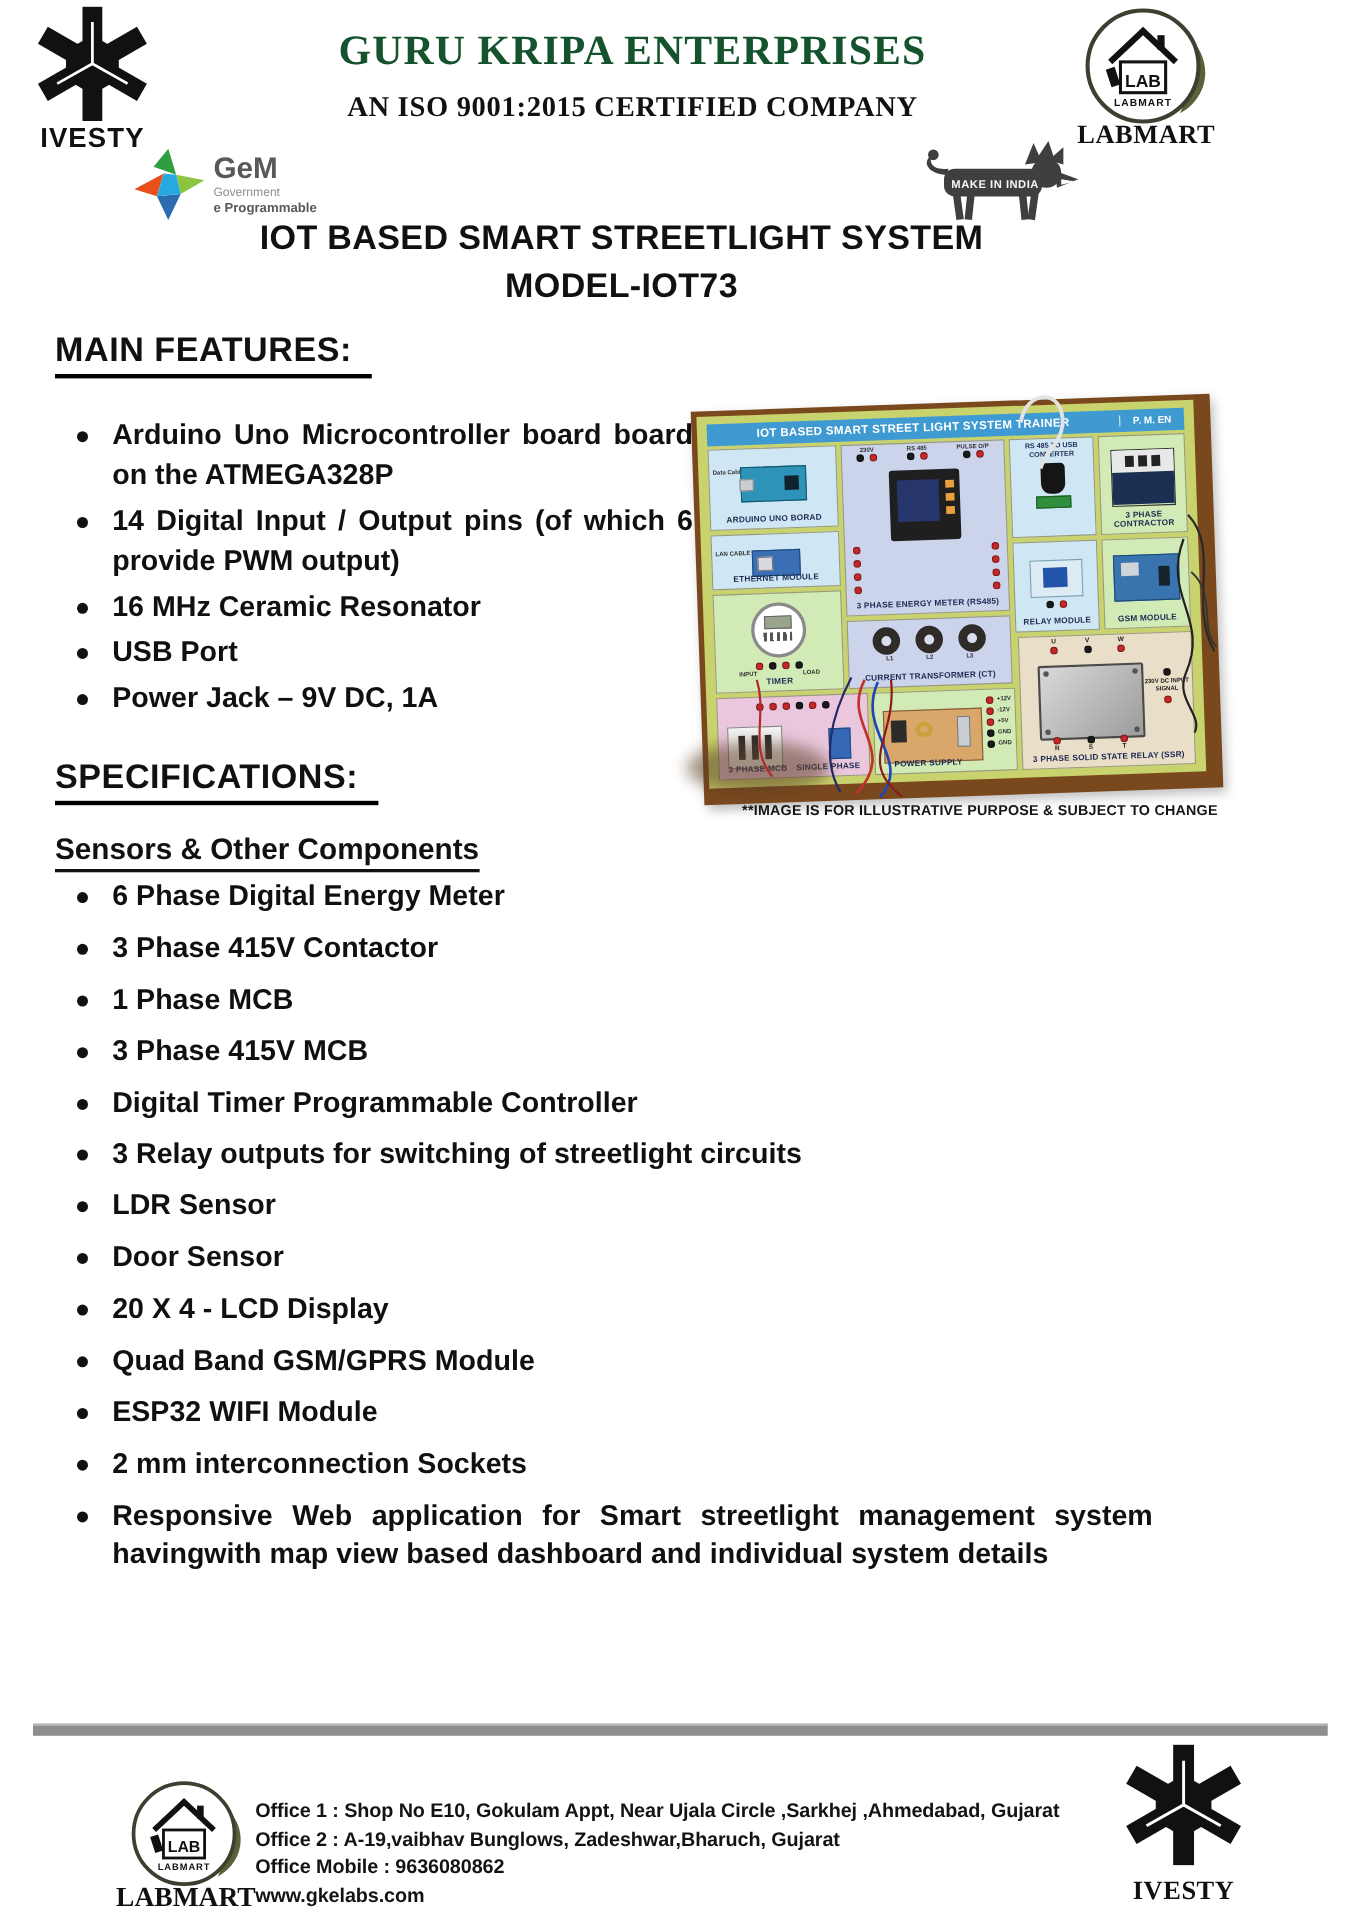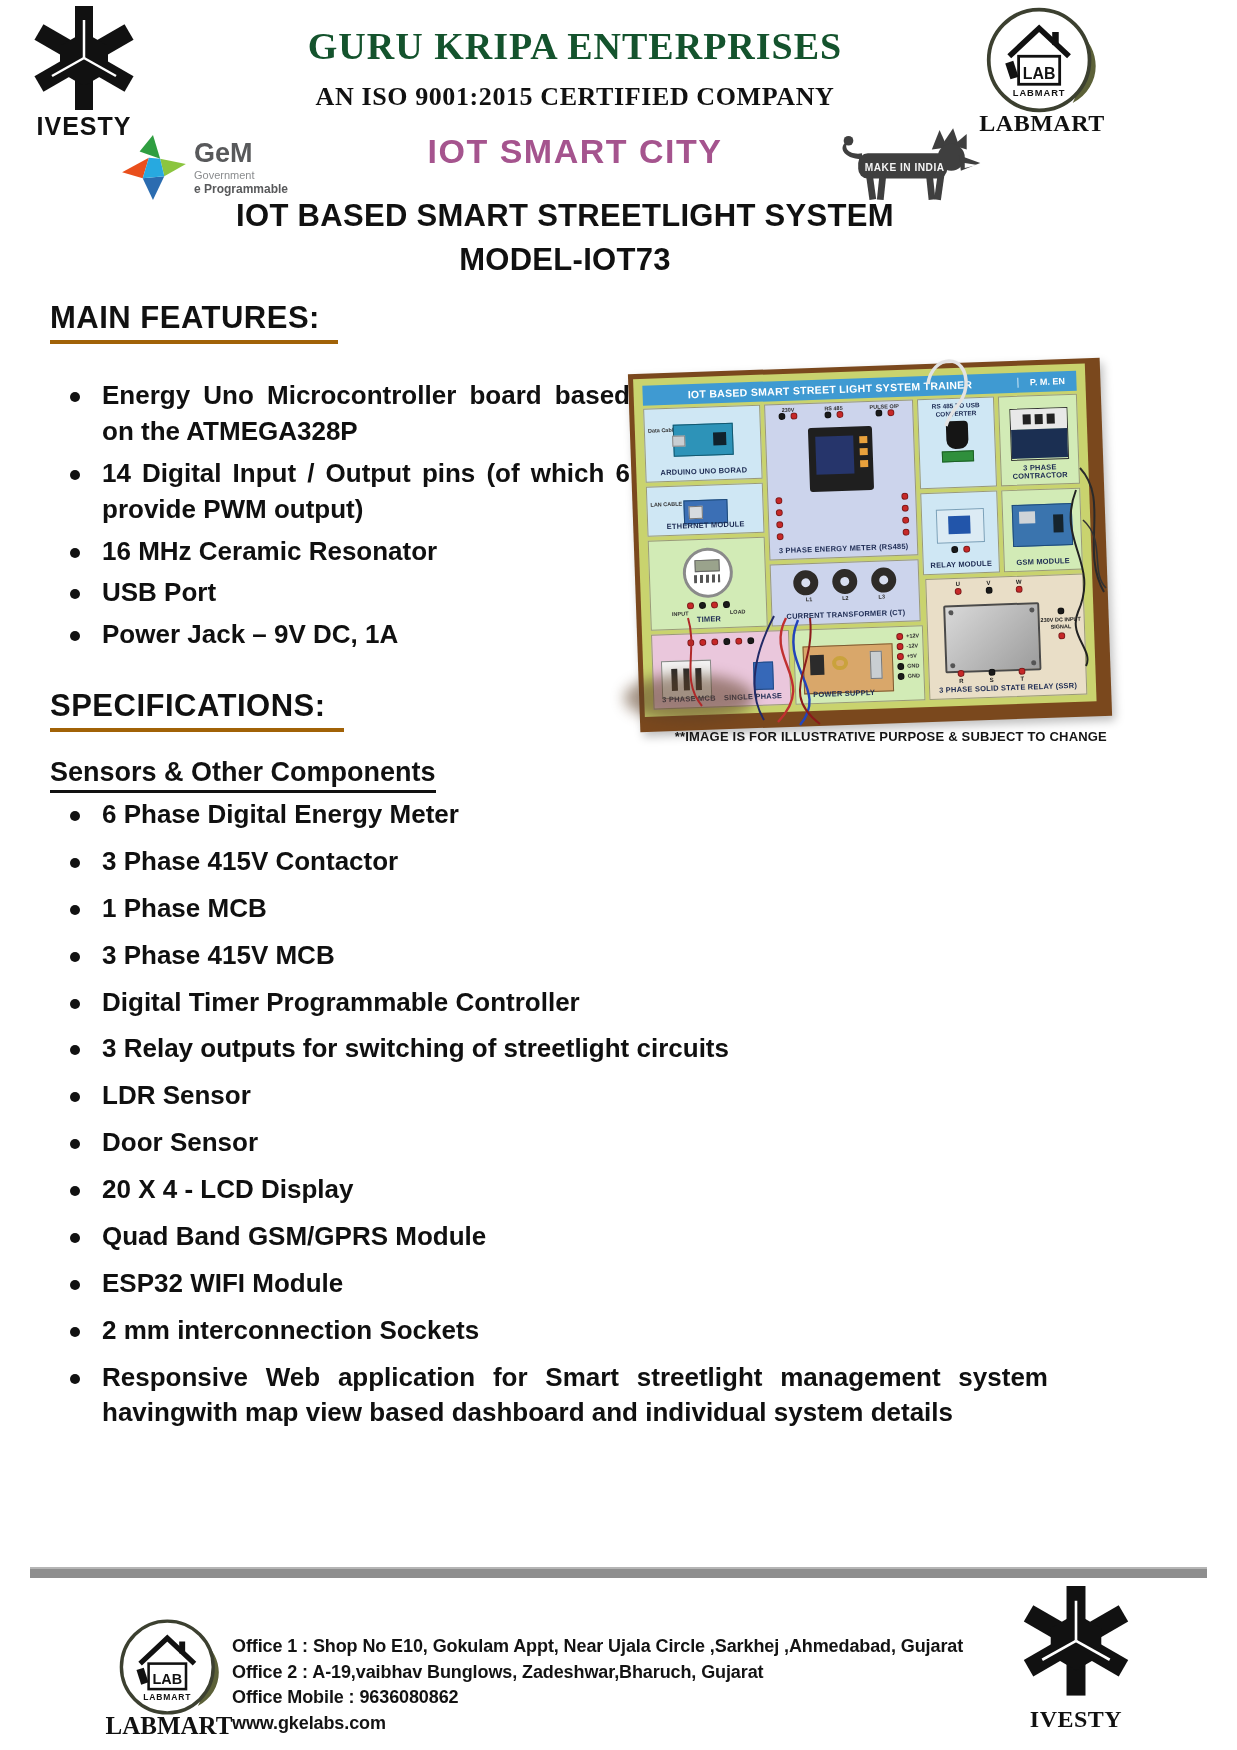--- a/index.html
+++ b/index.html
@@ -29,21 +29,21 @@
                      font-family:"Liberation Serif",serif;font-size:24px;font-weight:700;letter-spacing:0.5px;}
   .lion{position:absolute;left:833px;top:120px;width:155px;height:88px;}
 
   
   .doc-title{position:absolute;left:0;top:198px;width:1130px;text-align:center;
              font-size:31px;font-weight:800;letter-spacing:0.3px;}
   .doc-title .t2{margin-top:8px;}
 
   
   .sec-head{position:absolute;font-size:31px;font-weight:800;letter-spacing:0.5px;}
-  .sec-head span{display:inline-block;border-bottom:4px solid #a16207;padding:0 18px 4px 0;}
+  .sec-head span{display:inline-block;border-bottom:4px solid #000000;padding:0 18px 4px 0;}
   .sub-head{position:absolute;font-size:27px;font-weight:800;}
   .sub-head span{display:inline-block;border-bottom:3px solid #111;padding-bottom:2px;}
 
   
   ul.blist{list-style:none;margin:0;padding:0;}
   ul.blist li{position:relative;padding-left:44px;text-align:justify;font-weight:700;color:#101010;}
   ul.blist li::before{content:"";position:absolute;left:12px;top:14px;width:10px;height:10px;
                       border-radius:50%;background:#111;}
   .features{position:absolute;left:58px;top:378px;width:572px;}
   .features li{font-size:26px;line-height:1.38;margin-bottom:6px;}
@@ -167,21 +167,20 @@
     <div class="gem-text">
       <div class="gem-name">GeM</div>
       <div class="gem-sub1">Government</div>
       <div class="gem-sub2">e Programmable</div>
     </div>
   </div>
 
   <div class="header-center">
     <div class="company">GURU KRIPA ENTERPRISES</div>
     <div class="iso">AN ISO 9001:2015 CERTIFIED COMPANY</div>
-    <div class="smart-city">IOT SMART CITY</div>
   </div>
 
   <div class="logo-labmart-top">
     <svg viewBox="0 0 120 120" width="112" height="112">
       <path d="M98,28 C128,50 124,90 94,106 C104,86 104,52 98,28 Z" fill="#5c6138"></path>
       <circle cx="58" cy="60" r="54" fill="#fff" stroke="#3c4030" stroke-width="4"></circle>
       <rect x="72" y="30" width="7" height="14" fill="#111"></rect>
       <path d="M26,56 L58,26 L90,56" stroke="#111" stroke-width="6" fill="none"></path>
       <rect x="36" y="56" width="44" height="30" fill="#fff" stroke="#111" stroke-width="3"></rect>
       <text x="58" y="80" font-family="Liberation Sans,sans-serif" font-size="17" font-weight="bold" fill="#111" text-anchor="middle">LAB</text>
@@ -214,21 +213,21 @@
 
   <div class="doc-title">
     <div class="t1">IOT BASED SMART STREETLIGHT SYSTEM</div>
     <div class="t2">MODEL-IOT73</div>
   </div>
 
   <div class="sec-head" style="left:50px;top:300px;">
     <span>MAIN FEATURES:</span>
   </div>
   <ul class="blist features">
-      <li>Energy Uno Microcontroller board based on the ATMEGA328P</li>
+      <li>Arduino Uno Microcontroller board board on the ATMEGA328P</li>
       <li>14 Digital Input / Output pins (of which 6 provide PWM output)</li>
       <li>16 MHz Ceramic Resonator</li>
       <li>USB Port</li>
       <li>Power Jack – 9V DC, 1A</li>
     </ul>
 
   <div class="photo">
     <div class="board">
       <div class="board-face">
         <div class="b-title">

